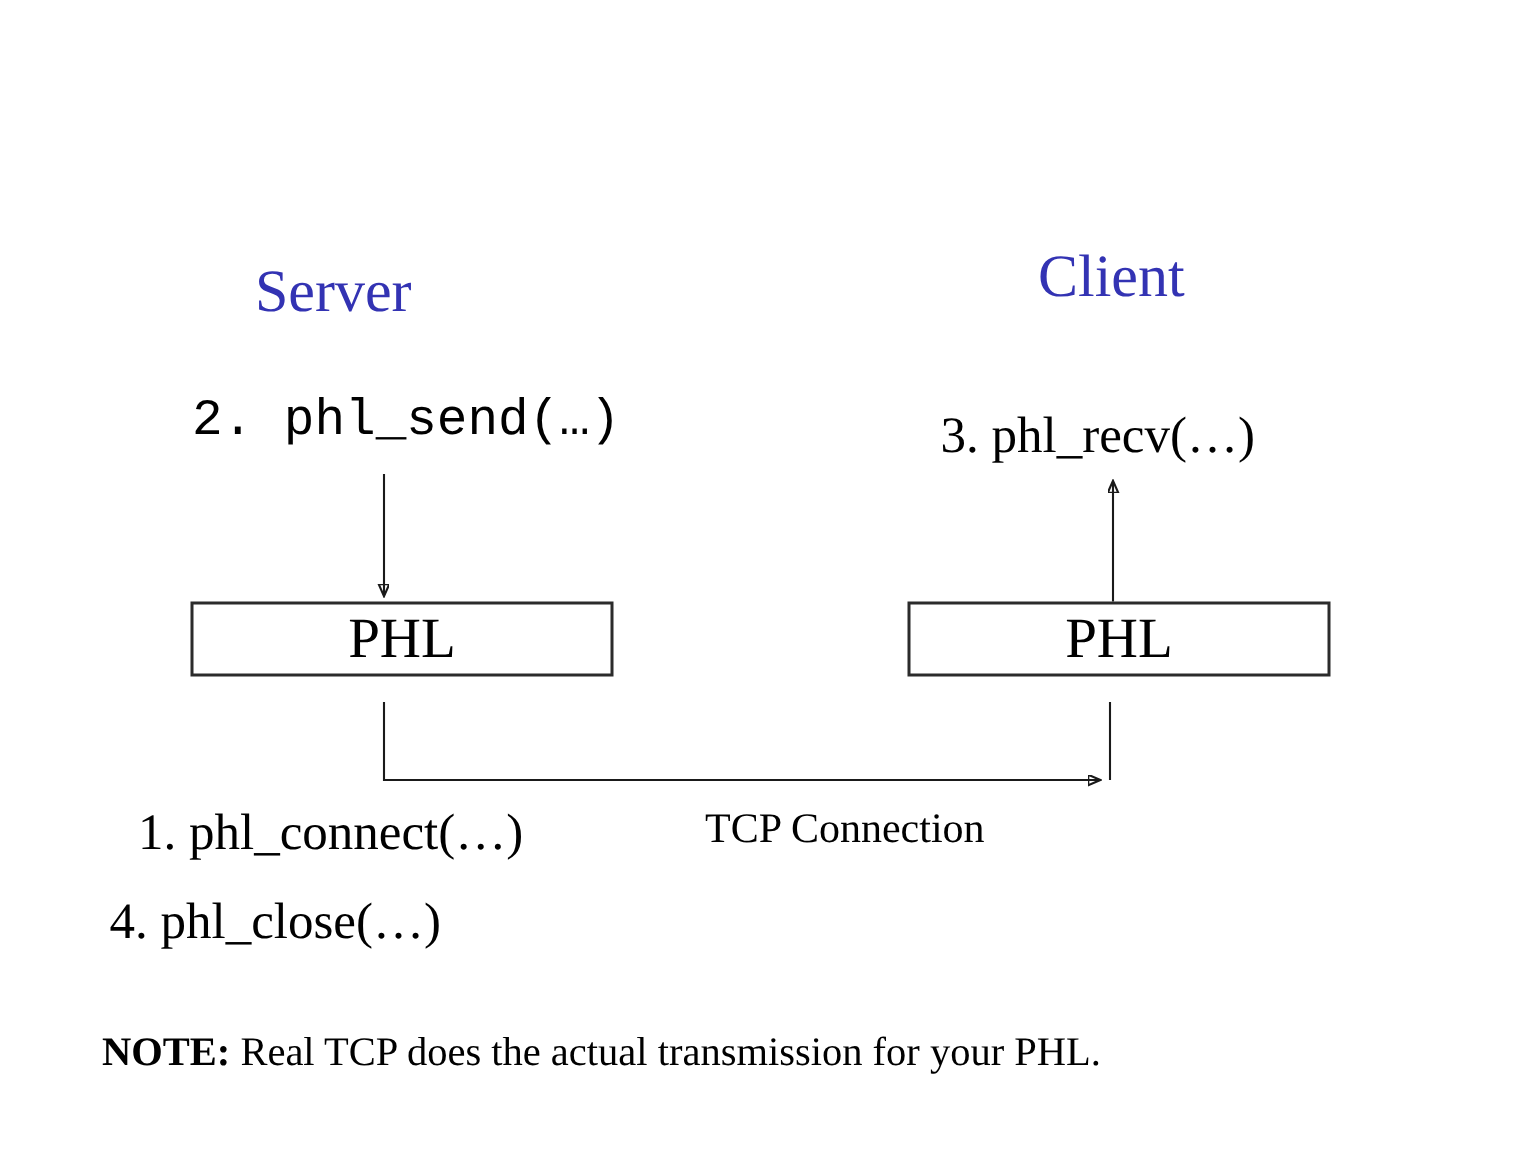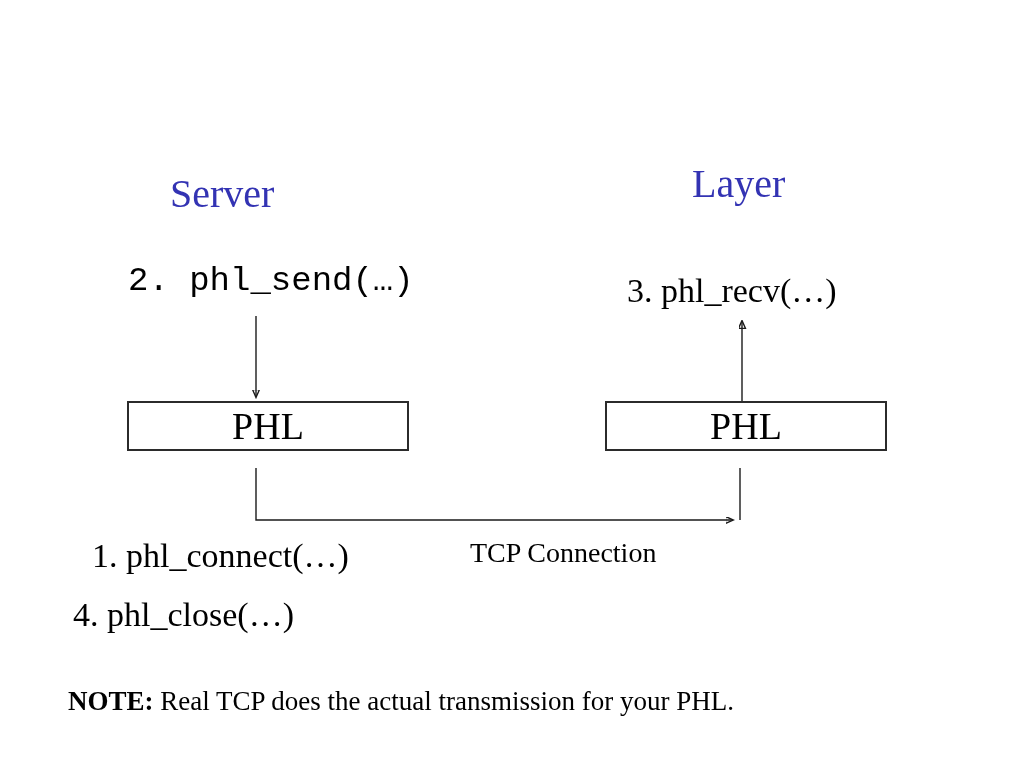--- a/index.html
+++ b/index.html
@@ -77,21 +77,21 @@
     fill: none;
   }
 </style>
 </head>
 <body>
 
 <div class="slide">
 
 
   <div class="abs endpoint-label client-label">Server</div>
-  <div class="abs endpoint-label server-label">Layer</div>
+  <div class="abs endpoint-label server-label">Client</div>
 
   <div class="abs step-label step-send">2. phl_send(…)</div>
   <div class="abs step-label step-recv">3. phl_recv(…)</div>
 
   <div class="phl-box phl-box-client">
     <span>PHL</span>
   </div>
   <div class="phl-box phl-box-server">
     <span>PHL</span>
   </div>

